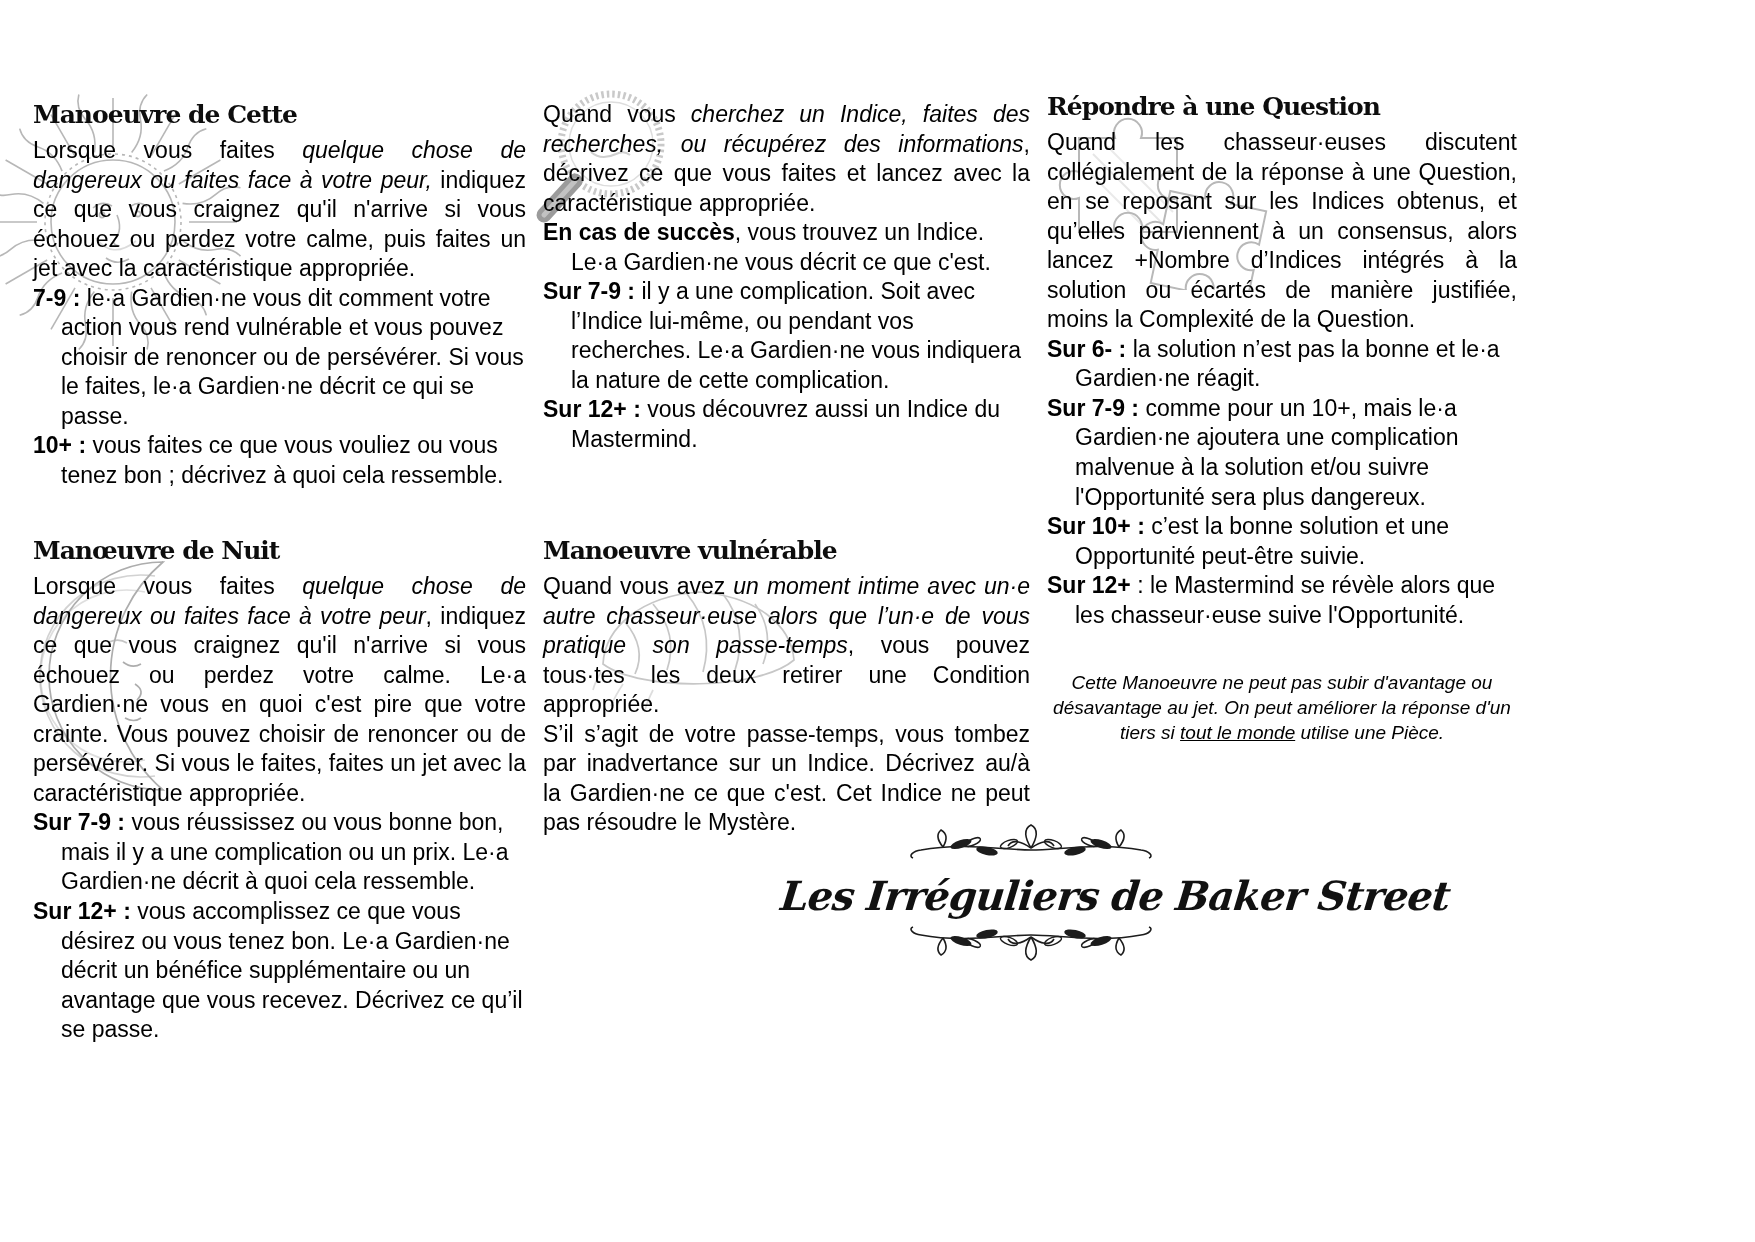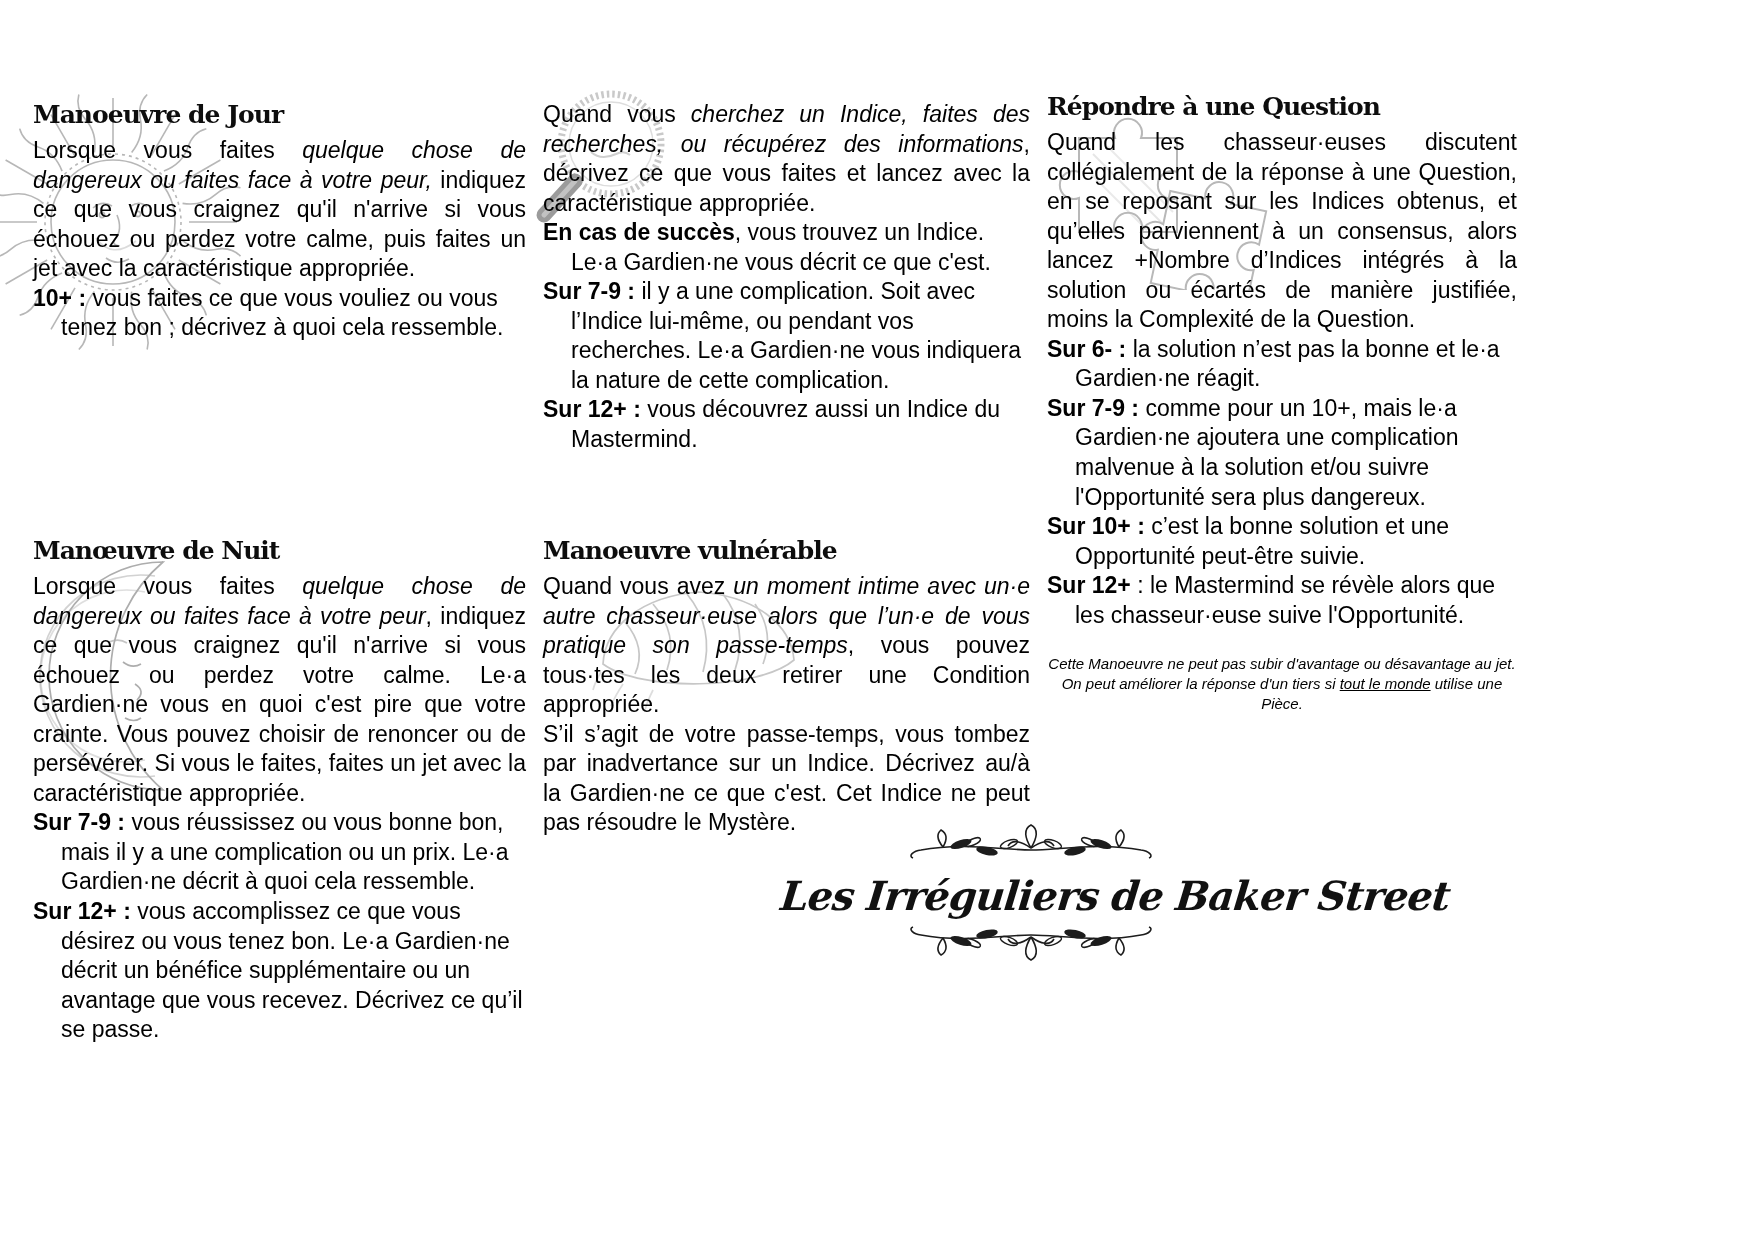--- a/index.html
+++ b/index.html
@@ -9,21 +9,21 @@
   }
   .sec{position:absolute;}
   .heading{
     position:relative;z-index:2;margin:0 0 7px 0;
     font-family:"DejaVu Serif", serif;font-weight:700;
     font-size:25px;letter-spacing:-1px;color:#0d0d0d;white-space:nowrap;
   }
   .body-text{position:relative;z-index:2;font-size:23px;line-height:1.285;margin:0;}
   .intro{text-align:justify;}
   .result{padding-left:28px;text-indent:-28px;text-align:left;}
-  .note{margin-top:24px;text-align:center;font-size:15px;line-height:1.32;}
+  .note{margin-top:40px;text-align:center;font-size:19px;line-height:1.32;}
   .s-n{font-style:normal;}
   .s-i{font-style:italic;}
   .s-b{font-weight:700;}
   .s-u{font-style:italic;text-decoration:underline;}
   .decor{position:absolute;z-index:1;}
   #footer-block{position:absolute;left:781px;top:820px;width:500px;text-align:center;}
   .script-title{
     font-family:"DejaVu Serif", serif;font-style:italic;font-weight:700;
     font-size:40px;letter-spacing:-1px;white-space:nowrap;
     transform:skewX(-6deg);margin:4px 0 2px 0;color:#111;
@@ -65,23 +65,24 @@
       <path d="M115,78 q8,-18 0,-34 q-7,-14 0,-26" transform="rotate(345 115 150)"></path>
       <path d="M95,136 q9,-8 19,-2"></path>
       <path d="M133,134 q9,-6 16,1"></path>
       <circle cx="104" cy="143" r="2.6"></circle>
       <circle cx="140" cy="142" r="2.6"></circle>
       <path d="M119,143 q6,15 -2,24 q-4,6 5,7"></path>
       <path d="M108,186 q11,8 23,1"></path>
       <path d="M98,166 q16,22 40,3" opacity="0.5"></path>
     </g>
   </svg>
-  <h2 class="heading">Manoeuvre de Jour</h2>
+  <h2 class="heading">Manoeuvre de Cette</h2>
   <p class="body-text intro"><span class="s-n">Lorsque vous faites </span><span class="s-i">quelque chose de dangereux ou faites face à votre peur,</span><span class="s-n"> indiquez ce que vous craignez qu'il n'arrive si vous échouez ou perdez votre calme, puis faites un jet avec la caractéristique appropriée.</span></p>
   <div class="body-text">
+      <div class="result"><span class="s-b">7-9 : </span><span class="s-n">le·a Gardien·ne vous dit comment votre action vous rend vulnérable et vous pouvez choisir de renoncer ou de persévérer. Si vous le faites, le·a Gardien·ne décrit ce qui se passe.</span></div>
       <div class="result"><span class="s-b">10+ : </span><span class="s-n">vous faites ce que vous vouliez ou vous tenez bon ; décrivez à quoi cela ressemble.</span></div>
     </div>
 </section>
 
 <section class="sec" id="sec-nuit" style="left:33px;top:536px;width:493px;">
   <svg class="decor" style="left:-28px;top:10px;" width="225" height="260" viewBox="0 0 225 260">
     <g stroke="#adadad" fill="none" stroke-width="1.7">
       <path d="M158,16 A114,114 0 1 0 158,244 A150,150 0 0 1 158,16 Z"></path>
       <path d="M150,30 A101,101 0 1 0 150,230" opacity="0.55"></path>
       <path d="M140,46 A86,86 0 1 0 140,214" opacity="0.4"></path>

